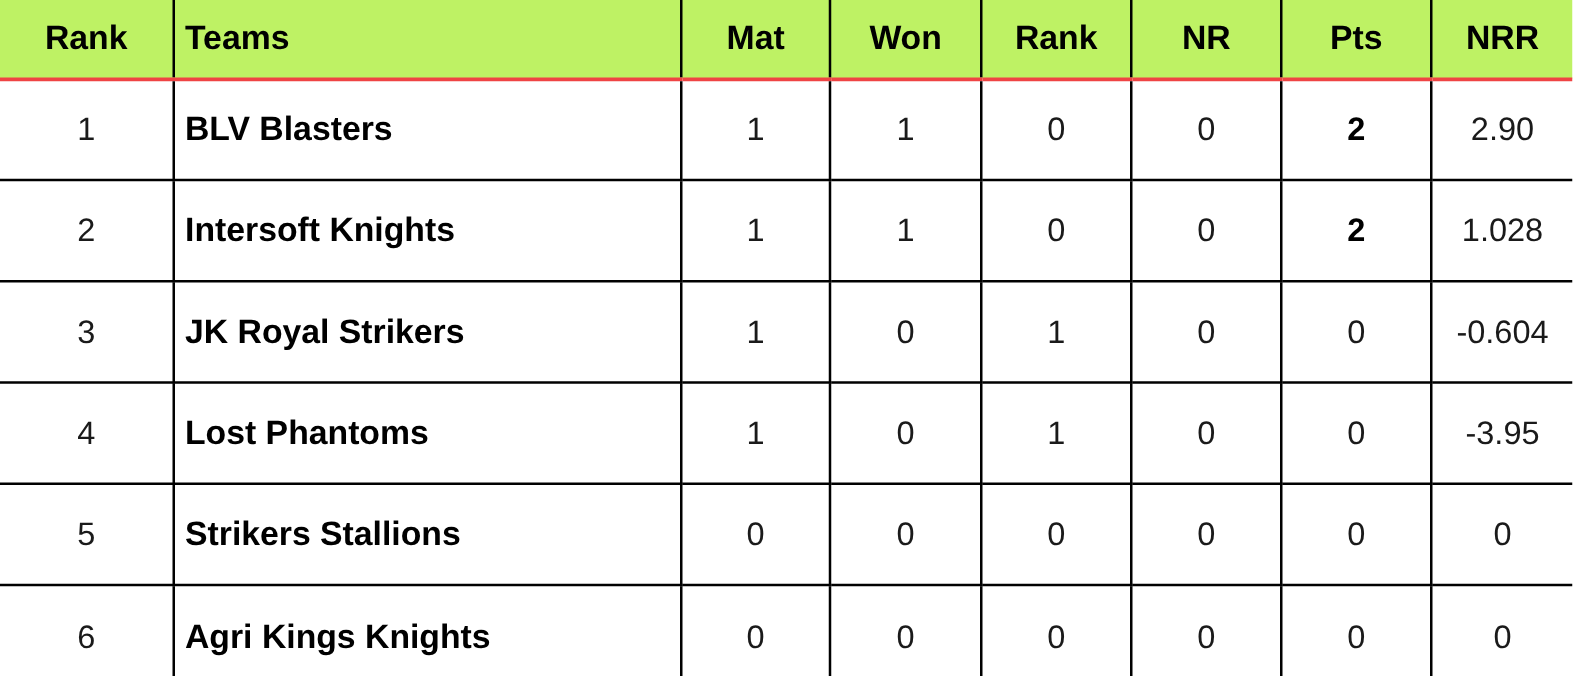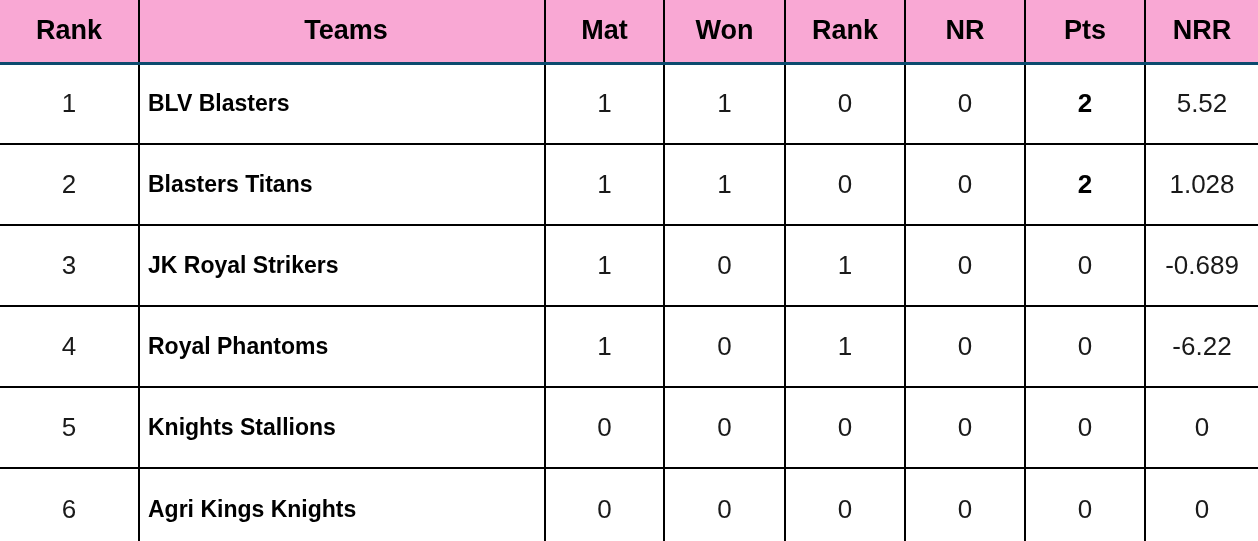--- a/index.html
+++ b/index.html
@@ -17,37 +17,37 @@
   }
 
   .points-table {
     width: 1258px;
     border-collapse: collapse;
     table-layout: fixed;
   }
 
   
   .points-table thead th {
-    background: #f9a8d4;
+    background: #bef264;
     height: 63px;
     font-size: 27px;
     font-weight: bold;
     color: #000000;
     padding: 0;
-    border-bottom: 3px solid #0c4a6e;
+    border-bottom: 3px solid #ef4444;
     border-right: 2px solid #000000;
     text-align: center;
     vertical-align: middle;
     box-sizing: border-box;
   }
   .points-table thead th.col-rank {
     text-align: center;
   }
   .points-table thead th.col-teams {
-    text-align: center;
+    text-align: left;
     padding-left: 8px;
   }
   .points-table thead th.col-nrr {
     border-right: none;
   }
 
   
   .points-table tbody td {
     height: 81px;
     font-size: 26px;
@@ -59,21 +59,21 @@
     text-align: center;
     vertical-align: middle;
     background: #ffffff;
     box-sizing: border-box;
   }
   .points-table tbody td.cell-team {
     text-align: left;
     padding-left: 8px;
     font-weight: bold;
     color: #000000;
-    font-size: 23px;
+    font-size: 27px;
   }
   .points-table tbody td.cell-nrr {
     border-right: none;
   }
   .points-table tbody td.cell-pts.is-bold {
     font-weight: bold;
     color: #000000;
   }
   .points-table tbody tr:last-child td {
     border-bottom: none;
@@ -117,55 +117,55 @@
   </thead>
   <tbody id="table-body">
       <tr>
         <td class="cell-rank">1</td>
         <td class="cell-team">BLV Blasters</td>
         <td class="cell-mat">1</td>
         <td class="cell-won">1</td>
         <td class="cell-lost">0</td>
         <td class="cell-nr">0</td>
         <td class="cell-pts is-bold">2</td>
-        <td class="cell-nrr">5.52</td>
+        <td class="cell-nrr">2.90</td>
       </tr>
       <tr>
         <td class="cell-rank">2</td>
-        <td class="cell-team">Blasters Titans</td>
+        <td class="cell-team">Intersoft Knights</td>
         <td class="cell-mat">1</td>
         <td class="cell-won">1</td>
         <td class="cell-lost">0</td>
         <td class="cell-nr">0</td>
         <td class="cell-pts is-bold">2</td>
         <td class="cell-nrr">1.028</td>
       </tr>
       <tr>
         <td class="cell-rank">3</td>
         <td class="cell-team">JK Royal Strikers</td>
         <td class="cell-mat">1</td>
         <td class="cell-won">0</td>
         <td class="cell-lost">1</td>
         <td class="cell-nr">0</td>
         <td class="cell-pts">0</td>
-        <td class="cell-nrr">-0.689</td>
+        <td class="cell-nrr">-0.604</td>
       </tr>
       <tr>
         <td class="cell-rank">4</td>
-        <td class="cell-team">Royal Phantoms</td>
+        <td class="cell-team">Lost Phantoms</td>
         <td class="cell-mat">1</td>
         <td class="cell-won">0</td>
         <td class="cell-lost">1</td>
         <td class="cell-nr">0</td>
         <td class="cell-pts">0</td>
-        <td class="cell-nrr">-6.22</td>
+        <td class="cell-nrr">-3.95</td>
       </tr>
       <tr>
         <td class="cell-rank">5</td>
-        <td class="cell-team">Knights Stallions</td>
+        <td class="cell-team">Strikers Stallions</td>
         <td class="cell-mat">0</td>
         <td class="cell-won">0</td>
         <td class="cell-lost">0</td>
         <td class="cell-nr">0</td>
         <td class="cell-pts">0</td>
         <td class="cell-nrr">0</td>
       </tr>
       <tr>
         <td class="cell-rank">6</td>
         <td class="cell-team">Agri Kings Knights</td>

